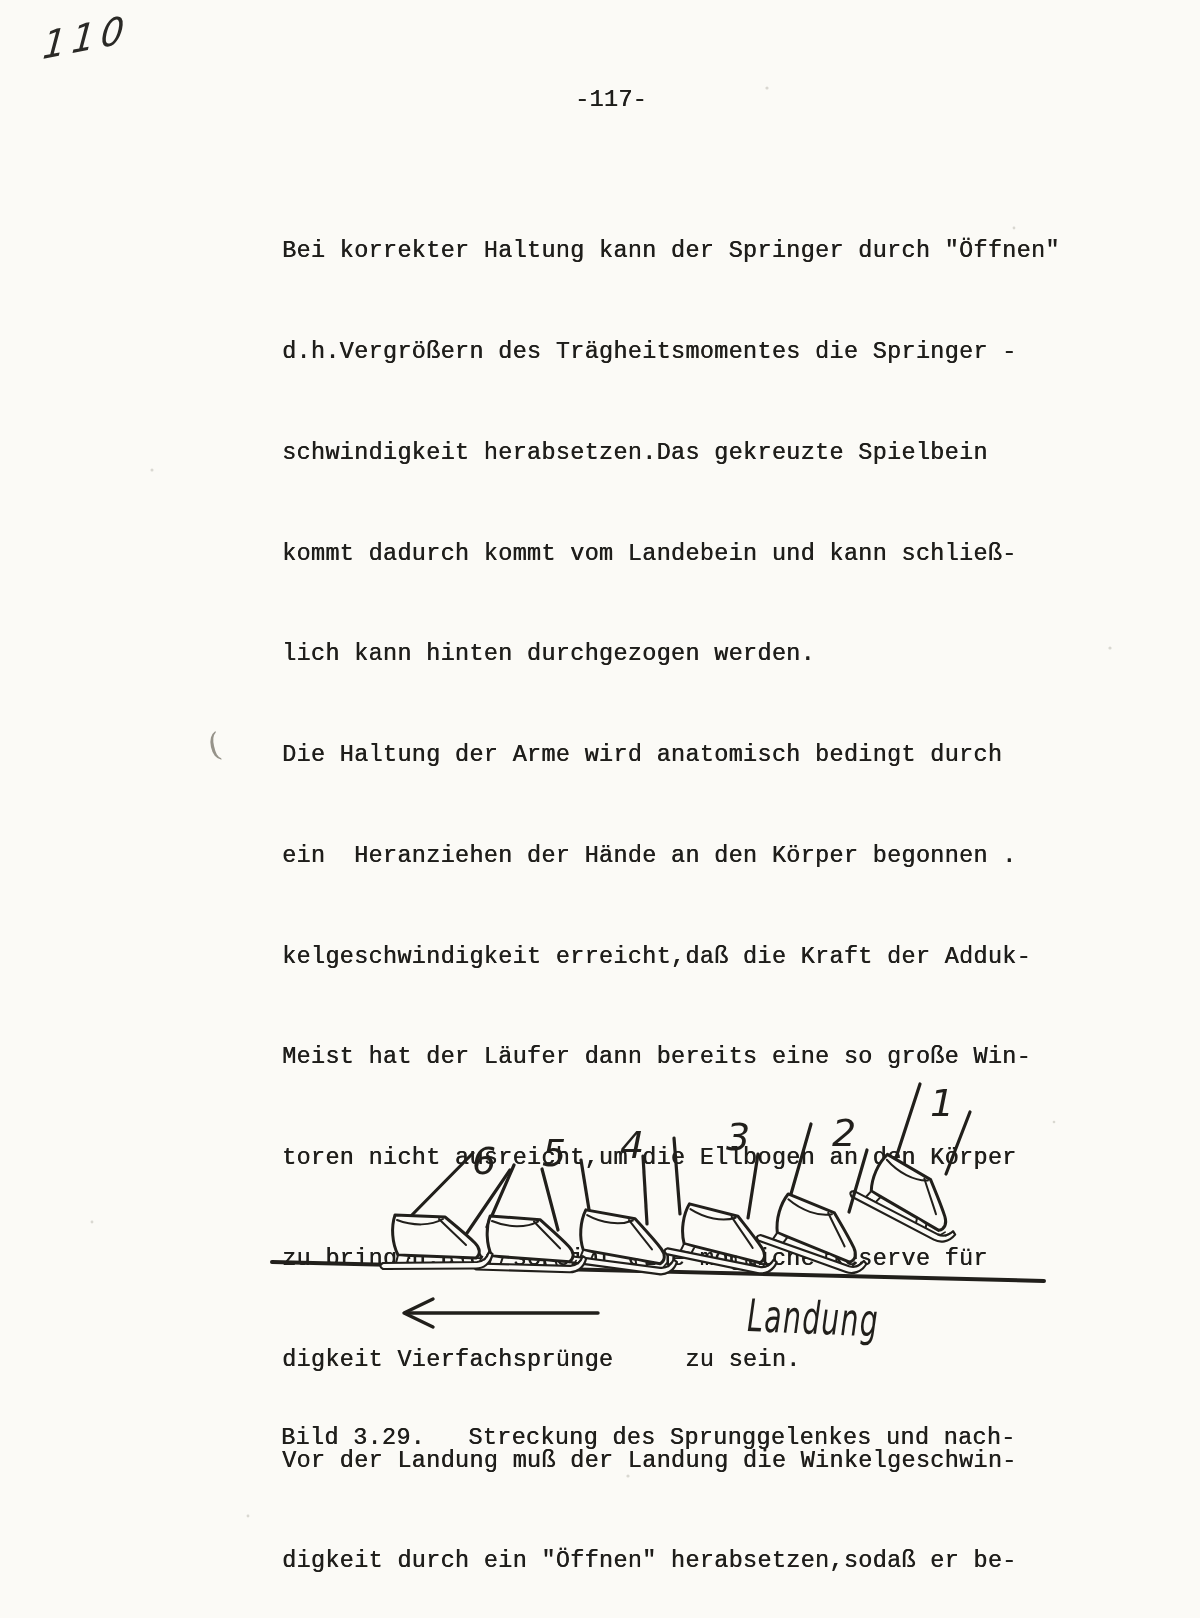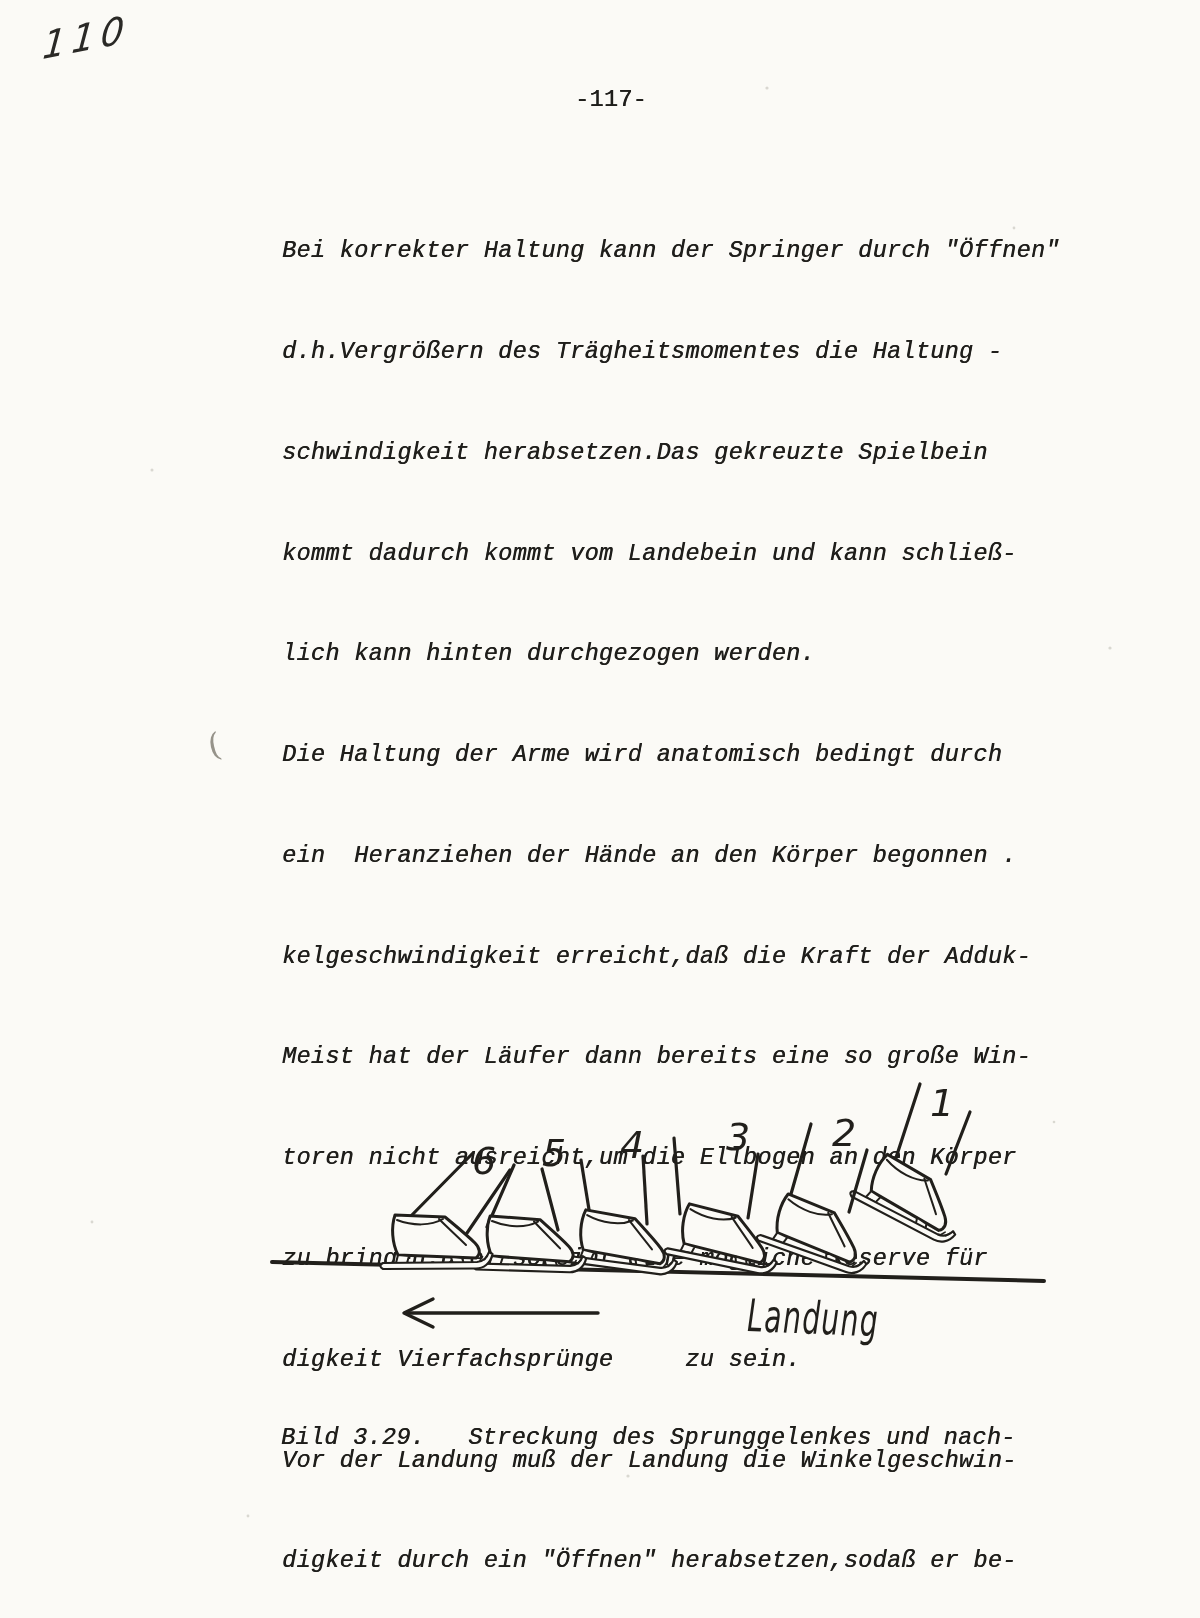--- a/index.html
+++ b/index.html
@@ -12,21 +12,21 @@
   .typewriter {
     position:absolute;
     font-size:23.5px;
     letter-spacing:0.3px;
     white-space:pre;
     text-shadow:0.45px 0 0 currentColor;
   }
   .body-text   { left:282px; top:167px;  line-height:33.6px; }
   .page-number { left:575px; top:86px; }
   .caption     { left:281px; top:1352px; line-height:34.5px; }
-  .tline       { white-space:pre;font-style:italic; }
+  .tline       { white-space:pre; }
   .handwritten-number {
     position:absolute; left:42px; top:16px;
     font-family:"DejaVu Sans",sans-serif; font-style:italic;
     font-size:37px; letter-spacing:6px; color:#2a2926;
     transform:rotate(-11deg) skewX(-16deg);
   }
   .margin-mark {
     position:absolute; left:208px; top:726px;
     font-family:"DejaVu Serif",serif; font-size:32px; color:#96938a;
     transform:rotate(-12deg);
@@ -48,21 +48,21 @@
 <body>
 
 <div class="handwritten-number">110</div>
 
 <div class="typewriter page-number">-117-</div>
 
 <div class="margin-mark">(</div>
 
 <div class="typewriter body-text">
   <div class="tline">Bei korrekter Haltung kann der Springer durch "Öffnen"</div>
-  <div class="tline">d.h.Vergrößern des Trägheitsmomentes die Haltung -</div>
+  <div class="tline">d.h.Vergrößern des Trägheitsmomentes die Springer -</div>
   <div class="tline">schwindigkeit herabsetzen.Das gekreuzte Spielbein</div>
   <div class="tline">kommt dadurch kommt vom Landebein und kann schließ-</div>
   <div class="tline">lich kann hinten durchgezogen werden.</div>
   <div class="tline">Die Haltung der Arme wird anatomisch bedingt durch</div>
   <div class="tline">ein  Heranziehen der Hände an den Körper begonnen .</div>
   <div class="tline">kelgeschwindigkeit erreicht,daß die Kraft der Adduk-</div>
   <div class="tline">Meist hat der Läufer dann bereits eine so große Win-</div>
   <div class="tline">toren nicht ausreicht,um die Ellbogen an den Körper</div>
   <div class="tline">zu bringen.Dies scheint eine mögliche Reserve für</div>
   <div class="tline">digkeit Vierfachsprünge     zu sein.</div>

